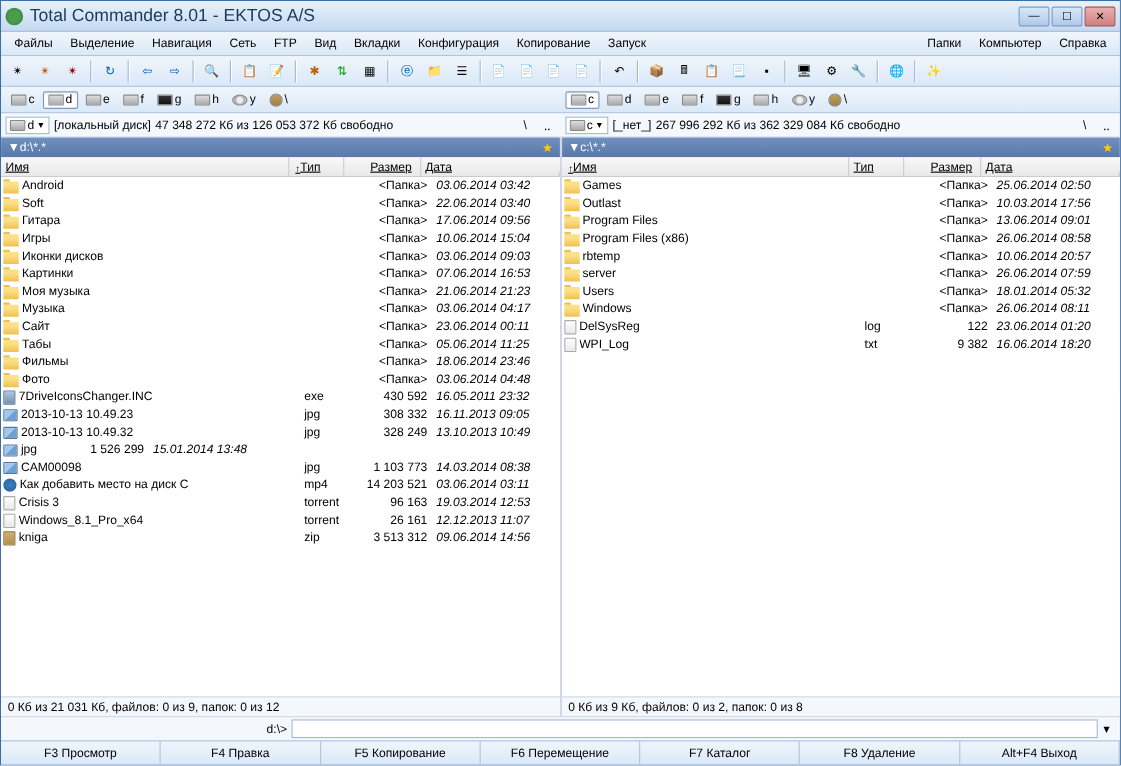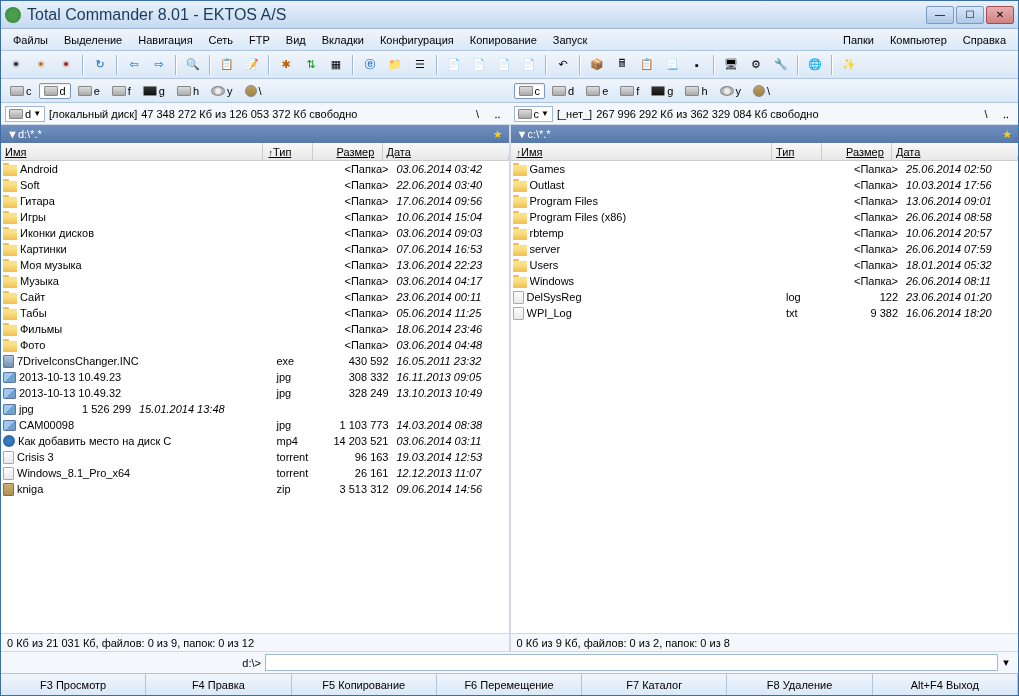--- a/index.html
+++ b/index.html
@@ -294,21 +294,21 @@
             <div class="filename">Картинки</div>
             <div class="fileext"></div>
             <div class="filesize">&lt;Папка&gt;</div>
             <div class="filedate">07.06.2014 16:53</div>
           </div>
           <div class="filerow">
             <div class="fileicon folder"></div>
             <div class="filename">Моя музыка</div>
             <div class="fileext"></div>
             <div class="filesize">&lt;Папка&gt;</div>
-            <div class="filedate">13.06.2014 22:23</div>
+            <div class="filedate">21.06.2014 21:23</div>
           </div>
           <div class="filerow">
             <div class="fileicon folder"></div>
             <div class="filename">Музыка</div>
             <div class="fileext"></div>
             <div class="filesize">&lt;Папка&gt;</div>
             <div class="filedate">03.06.2014 04:17</div>
           </div>
           <div class="filerow">
             <div class="fileicon folder"></div>

